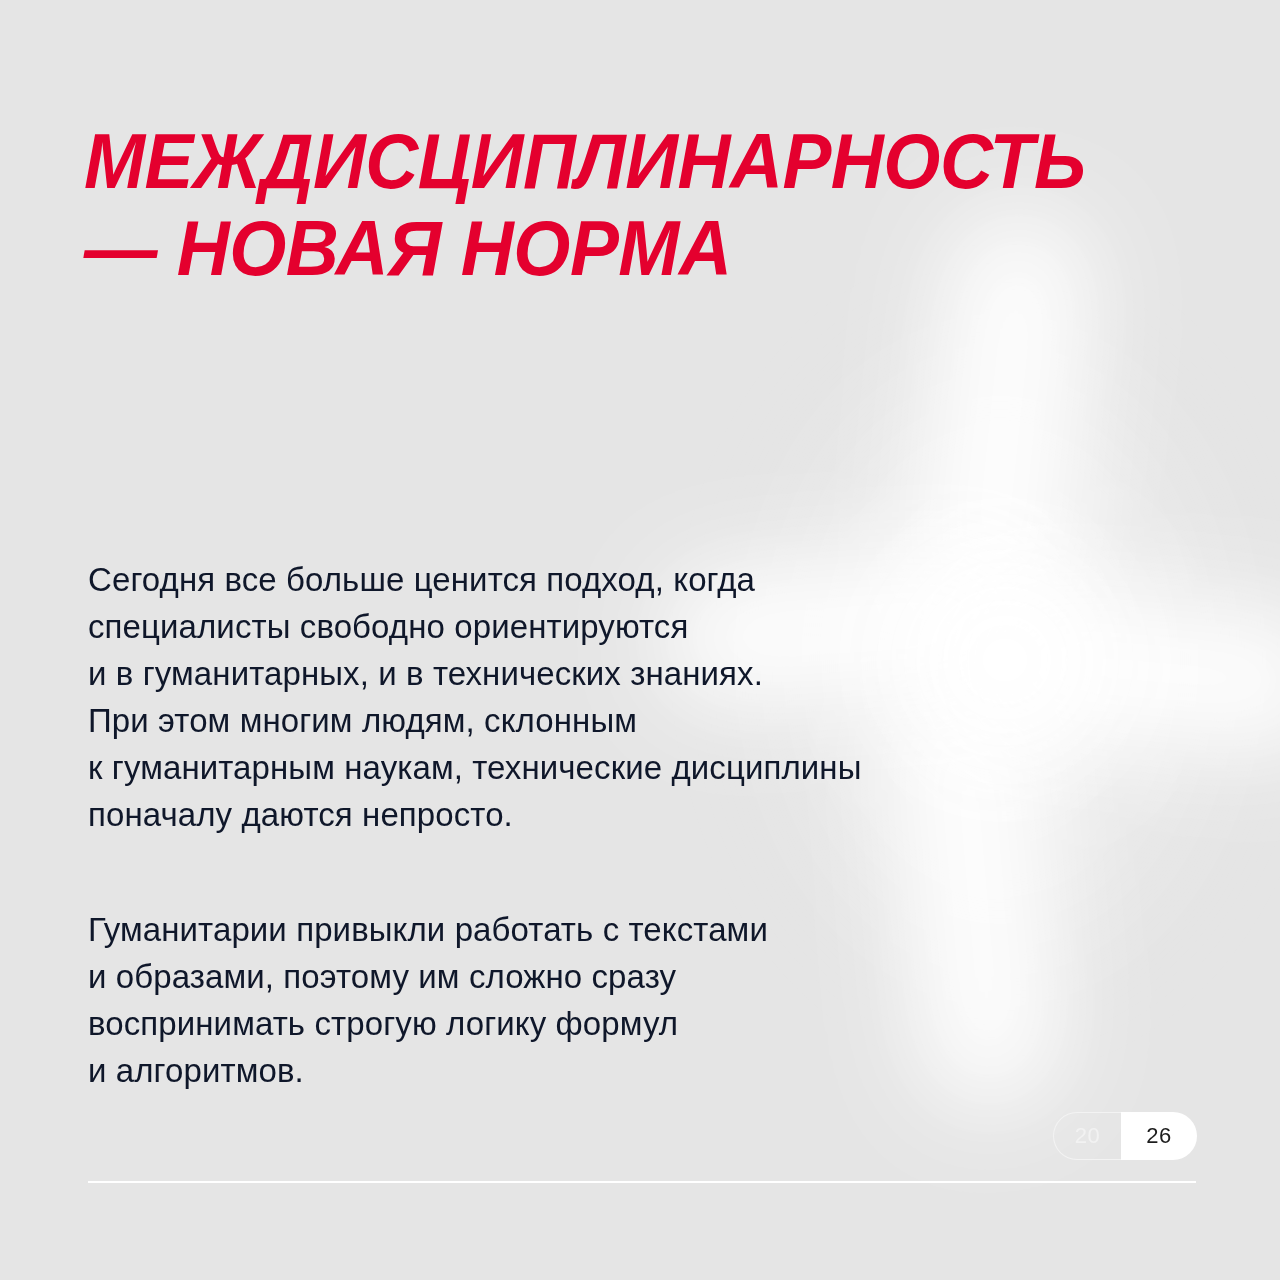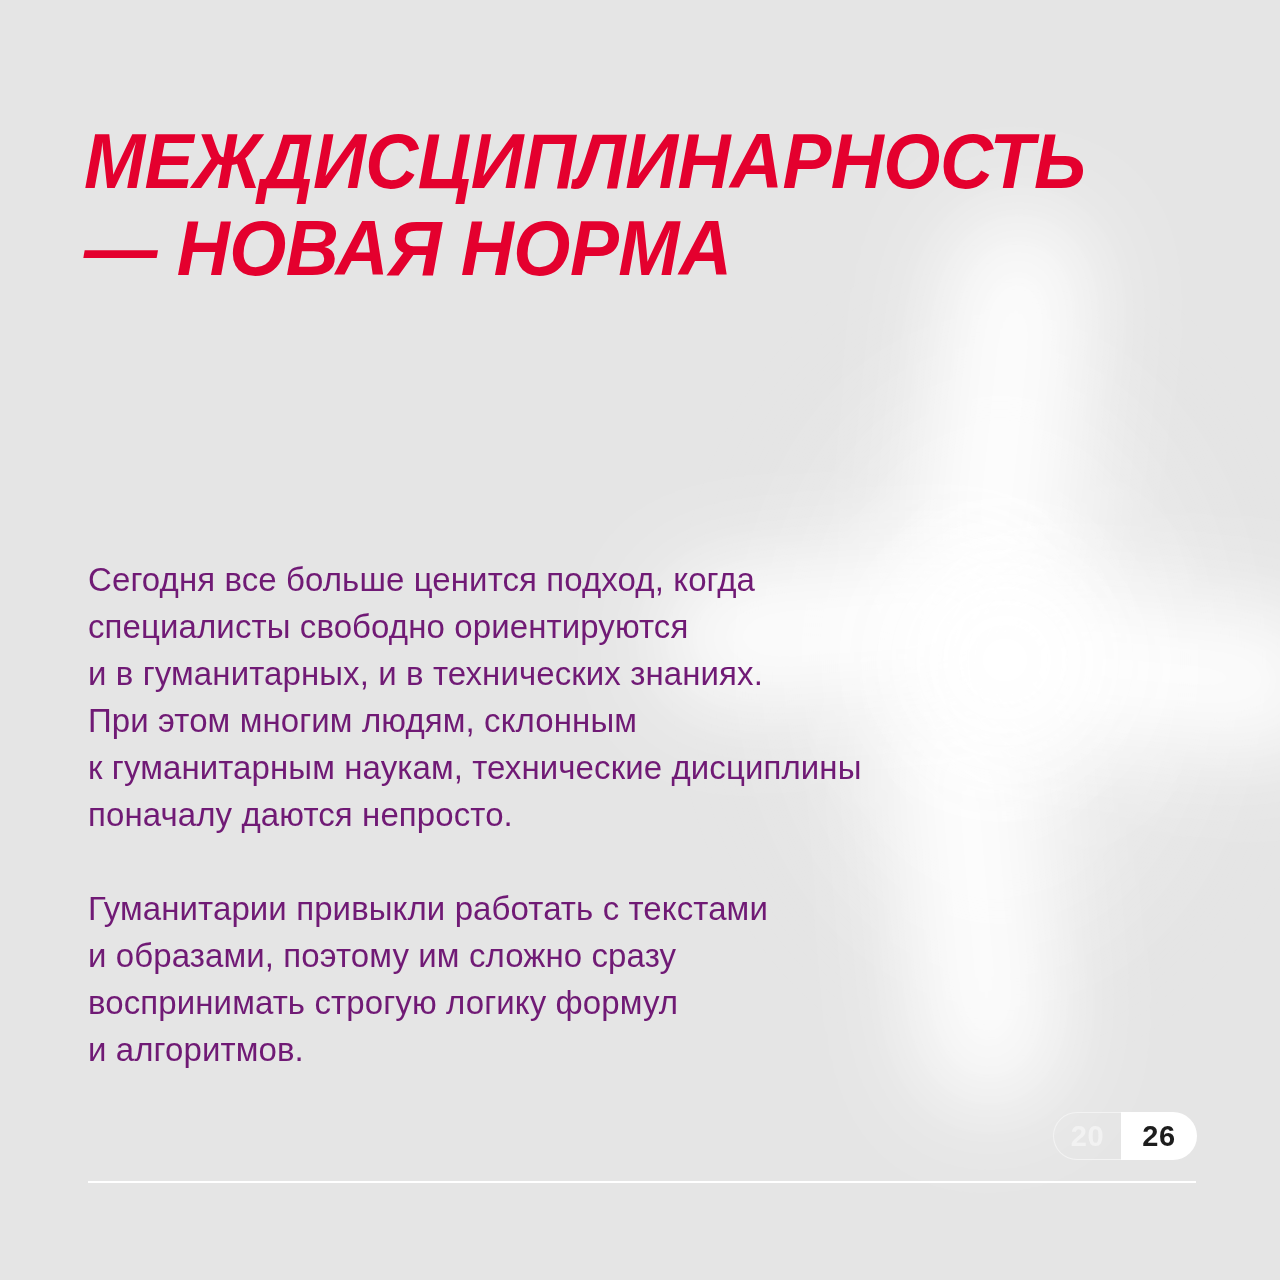--- a/index.html
+++ b/index.html
@@ -101,33 +101,33 @@
     transform: scaleX(0.94);
     transform-origin: left top;
     white-space: pre-line;
   }
 
   .body-copy {
     position: absolute;
     left: 88px;
     top: 556px;
     width: 1010px;
-    color: #701a75;
+    color: #0f172a;
     font-family: "Liberation Sans", sans-serif;
     font-weight: 400;
     font-size: 33px;
     line-height: 47px;
     letter-spacing: 0.1px;
   }
   .body-copy p {
     margin: 0;
     white-space: pre-line;
   }
   .body-copy p + p {
-    margin-top: 47px;
+    margin-top: 68px;
   }
 
   
   .footer-rule {
     position: absolute;
     left: 88px;
     top: 1181px;
     width: 1108px;
     height: 2px;
     background: #ffffff;
@@ -151,22 +151,22 @@
     top: 1112px;
     height: 48px;
     display: flex;
     align-items: stretch;
   }
   .page-badge .half {
     display: flex;
     align-items: center;
     justify-content: center;
     font-family: "Liberation Sans", sans-serif;
-    font-weight: 700;
-    font-size: 29px;
+    font-weight: 400;
+    font-size: 22px;
     letter-spacing: 0.5px;
     box-sizing: border-box;
   }
   .page-badge .half-prefix {
     width: 68px;
     color: #f2f2f2;
     background: transparent;
     border: 1px solid #f3f3f3;
     border-right: none;
     border-radius: 24px 0 0 24px;

